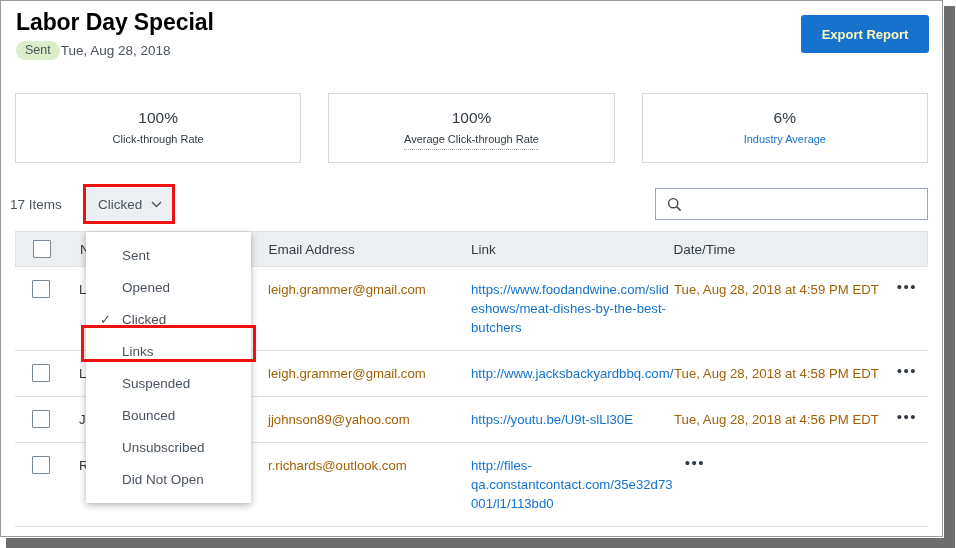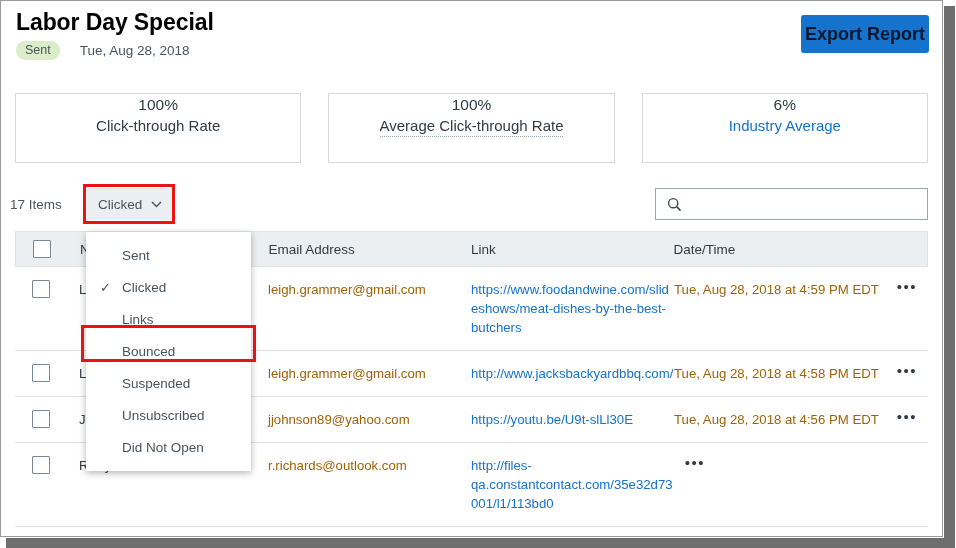--- a/index.html
+++ b/index.html
@@ -34,39 +34,39 @@
     position: absolute; left: 15px; top: 8px;
     font-size: 23px; font-weight: bold; color: #000000;
     letter-spacing: -0.1px;
   }
   .subline { position: absolute; left: 15px; top: 40px; display: flex; align-items: center; }
   .badge {
     background: #dcedc9; color: #4a545e;
     font-size: 12.5px; border-radius: 9px;
     padding: 2px 9px 3px 9px; line-height: 14px;
   }
-  .sent-date { font-size: 13.5px; color: #4a545e; margin-left: 20px; }
+  .sent-date { font-size: 13.5px; color: #4a545e; margin-left: 1px; }
   .export-btn {
     position: absolute; left: 800px; top: 14px;
     width: 128px; height: 38px;
-    background: #1572cd; color: #0f172a;
-    font-size: 18px; font-weight: bold;
+    background: #1572cd; color: #fef9c3;
+    font-size: 13px; font-weight: bold;
     border: none; border-radius: 3px;
     cursor: pointer;
     display: flex; align-items: center; justify-content: center;
   }
 
   
   .cards { position: absolute; left: 14px; top: 92px; width: 913px; height: 70px; display: flex; gap: 27px; }
   .card {
     flex: 1; border: 1px solid #d4d9dd; background: #ffffff;
-    display: flex; flex-direction: column; align-items: center; justify-content: flex-start;
+    display: flex; flex-direction: column; align-items: center; justify-content: center;
   }
   .card-value { font-size: 15.5px; color: #323b43; line-height: 22px; }
-  .card-label { font-size: 15px; color: #323b43; line-height: 20px; }
+  .card-label { font-size: 11px; color: #323b43; line-height: 20px; }
   .card-label.dotted { border-bottom: 1px dotted #9aa2aa; }
   .card-label.link { color: #1572cd; cursor: pointer; }
 
   
   .toolbar { position: absolute; left: 0; top: 186px; width: 943px; height: 38px; }
   .items-count { position: absolute; left: 9px; top: 10px; font-size: 13.5px; color: #4a545e; }
   .filter-btn {
     position: absolute; left: 86px; top: 1px;
     height: 32px; min-width: 82px;
     background: #eceff1; border: none;
@@ -262,31 +262,34 @@
         <span class="dots">•••</span>
       </div>
     </div>
   </div>
 
   <div class="menu">
     <div class="menu-item">
       <span class="mi-label">Sent</span>
     </div>
     <div class="menu-item">
+      <span class="mi-label">Opened</span>
+    </div>
+    <div class="menu-item">
       <span class="menu-check">✓</span>
       <span class="mi-label">Clicked</span>
     </div>
     <div class="menu-item">
       <span class="mi-label">Links</span>
     </div>
     <div class="menu-item">
+      <span class="mi-label">Suspended</span>
+    </div>
+    <div class="menu-item">
       <span class="mi-label">Bounced</span>
-    </div>
-    <div class="menu-item">
-      <span class="mi-label">Suspended</span>
     </div>
     <div class="menu-item">
       <span class="mi-label">Unsubscribed</span>
     </div>
     <div class="menu-item">
       <span class="mi-label">Did Not Open</span>
     </div>
     <div class="hl-links"></div>
   </div>
 

